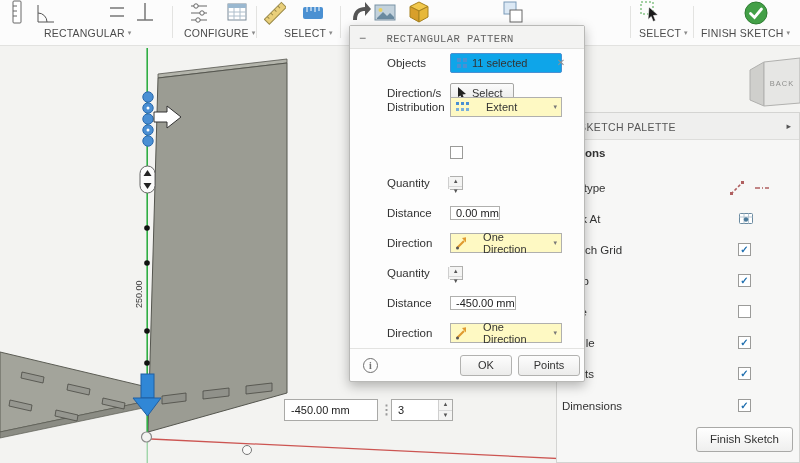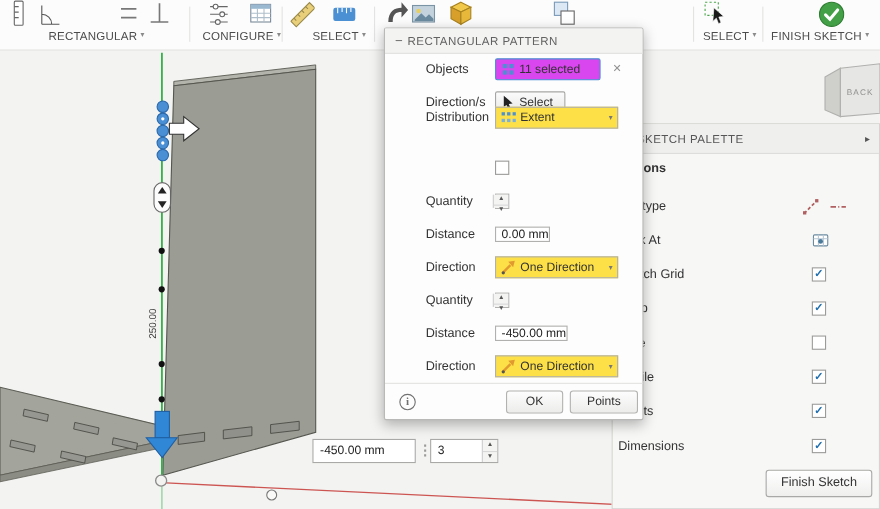--- a/index.html
+++ b/index.html
@@ -46,39 +46,39 @@
   #dialog {
     position:absolute; left:349px; top:25px; width:236px; height:357px;
     background:#fdfdfd; border:1px solid #b9b9b7; border-radius:2px;
     box-shadow:0 4px 12px rgba(0,0,0,.28); z-index:6; box-sizing:border-box;
   }
   .dlg-header {
     height:22px; background:#f3f3f2; border-bottom:1px solid #e1e1df;
     line-height:22px; white-space:nowrap;
   }
   .dlg-min { margin-left:9px; color:#666; font-size:12px; }
-  .dlg-title { margin-left:0; color:#626262; font-size:10.5px; letter-spacing:.4px; }
+  .dlg-title { margin-left:16px; color:#626262; font-size:10.5px; letter-spacing:.4px;font-family:Liberation Mono, monospace; }
   .drow { position:absolute; left:0; width:100%; height:30px; }
   .dlabel { position:absolute; left:14px; top:0; line-height:30px; font-size:11.5px; color:#333;margin-left:23px; }
   .dctl { position:absolute; left:100px; top:5px; height:20px; box-sizing:border-box; }
   .chip {
-    display:flex; align-items:center; gap:5px; width:96px; height:20px;
-    padding:0 6px; border:1px solid #4a90d2; background:#d946ef;
+    display:flex; align-items:center; gap:5px; width:112px; height:20px;
+    padding:0 6px; border:1px solid #4a90d2; background:#0ea5e9;
     border-radius:2px; font-size:11px; color:#333;
   }
   .chip-x { position:absolute; left:204px; top:5px; width:14px; line-height:20px;
     text-align:center; color:#919191; font-size:10px; }
   .sbtn {
     display:flex; align-items:center; gap:5px; height:20px; padding:0 10px 0 6px;
     border:1px solid #a6a6a4; background:linear-gradient(#fbfbfb,#e9e9e8);
     border-radius:2px; font-size:11px; color:#333;
   }
   .dd {
-    display:flex; align-items:center; gap:4px; width:112px; height:20px;
-    padding:0 4px; border:1px solid #b0b0ae; background:#fde047;
+    display:flex; align-items:center; gap:17px; width:112px; height:20px;
+    padding:0 4px; border:1px solid #b0b0ae; background:#fef9c3;
     font-size:11px; color:#333;
   }
   .ddcaret { margin-left:auto; font-size:7px; color:#777; }
   .cb {
     width:13px; height:13px; border:1px solid #9b9b99; background:#fff;
     box-sizing:border-box; font-size:10px; line-height:11px; text-align:center;
     color:#1f6faf; font-weight:bold; display:inline-block;
   }
   .inp {
     width:112px; height:20px; border:1px solid #b0b0ae; background:#fff;

